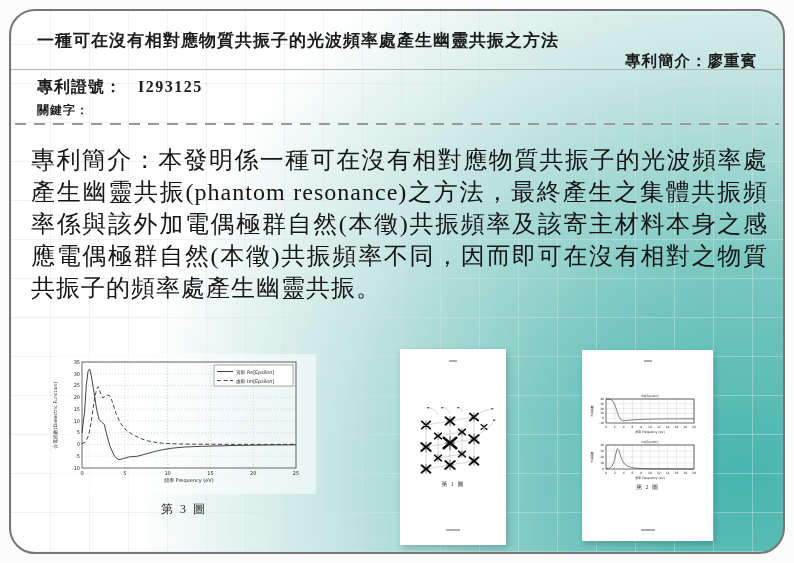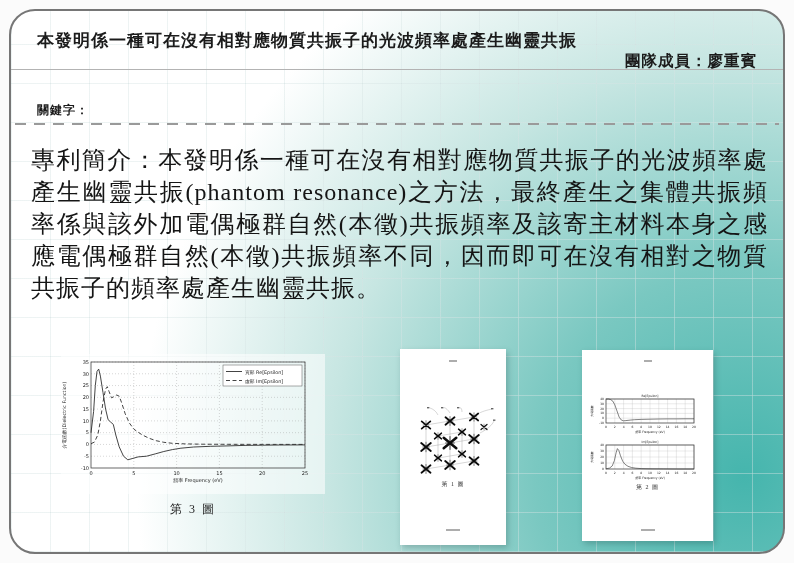--- a/index.html
+++ b/index.html
@@ -26,21 +26,21 @@
   .patent .num{margin-left:16px;letter-spacing:1.5px;}
   .keywords{left:26px;top:91px;font-size:12px;letter-spacing:1px;}
   .contact{right:23px;top:91px;font-size:15.5px;letter-spacing:0.5px;}
   .rule-dashed{position:absolute;left:4px;right:4px;top:112px;height:2px;
     background:repeating-linear-gradient(90deg,#9a9a9a 0 11px,transparent 11px 19px);}
   .abstract{
     position:absolute;left:20px;top:133px;width:737px;
     font-size:24px;line-height:32px;letter-spacing:1px;color:#151515;
     text-align:justify;
   }
-  .fig3{position:absolute;left:50px;top:343px;width:264px;}
+  .fig3{position:absolute;left:41px;top:343px;width:264px;}
   .fig3 svg{display:block;background:rgba(255,255,255,0.55);}
   .fig3 .cap{text-align:center;font-size:12px;color:#222;margin-top:7px;letter-spacing:2px;}
   .page{position:absolute;background:#ffffff;box-shadow:2px 3px 6px rgba(30,70,70,0.28);}
   .page1{left:389px;top:338px;width:106px;height:196px;}
   .page2{left:571px;top:339px;width:131px;height:191px;}
   .page .mark{position:absolute;background:#adadad;height:1.5px;}
   .mark.hm{width:8px;left:50%;margin-left:-4px;}
   .mark.fm{width:14px;left:50%;margin-left:-7px;}
   .cap-small{position:absolute;width:100%;text-align:center;font-size:6px;color:#333;letter-spacing:1px;}
   .lattice{position:absolute;left:10px;top:58px;}
@@ -55,23 +55,24 @@
   .mini .curve{stroke-width:0.6;}
   .cell-lines{stroke:#8c8c8c;stroke-width:0.35;fill:none;}
   .leader{stroke:#7a7a7a;stroke-width:0.3;fill:none;}
   .jackline{stroke:#0c0c0c;fill:none;}
 </style>
 </head>
 <body>
 
 <div class="slide">
 
-  <div class="hdr title">本發明係一種可在沒有相對應物質共振子的光波頻率處產生幽靈共振</div>
-  <div class="hdr team">團隊成員：廖重賓</div>
+  <div class="hdr title">一種可在沒有相對應物質共振子的光波頻率處產生幽靈共振之方法</div>
+  <div class="hdr team">專利簡介：廖重賓</div>
   <div class="rule-solid"></div>
+  <div class="hdr patent"><span>專利證號：</span><span class="num">I293125</span></div>
   <div class="hdr keywords">關鍵字：</div>
   <div class="rule-dashed"></div>
 
   <div class="abstract">專利簡介：本發明係一種可在沒有相對應物質共振子的光波頻率處產生幽靈共振(phantom resonance)之方法，最終產生之集體共振頻率係與該外加電偶極群自然(本徵)共振頻率及該寄主材料本身之感應電偶極群自然(本徵)共振頻率不同，因而即可在沒有相對之物質共振子的頻率處產生幽靈共振。</div>
 
   <div class="fig3">
     <svg width="264" height="140" viewBox="0 0 264 140">
         <text x="28" y="115.75" text-anchor="end" font-size="5">-10</text>
         <line x1="30" x2="244" y1="102.22222222222223" y2="102.22222222222223" class="grid-dotted"></line>
         <text x="28" y="103.97222222222223" text-anchor="end" font-size="5">-5</text>

